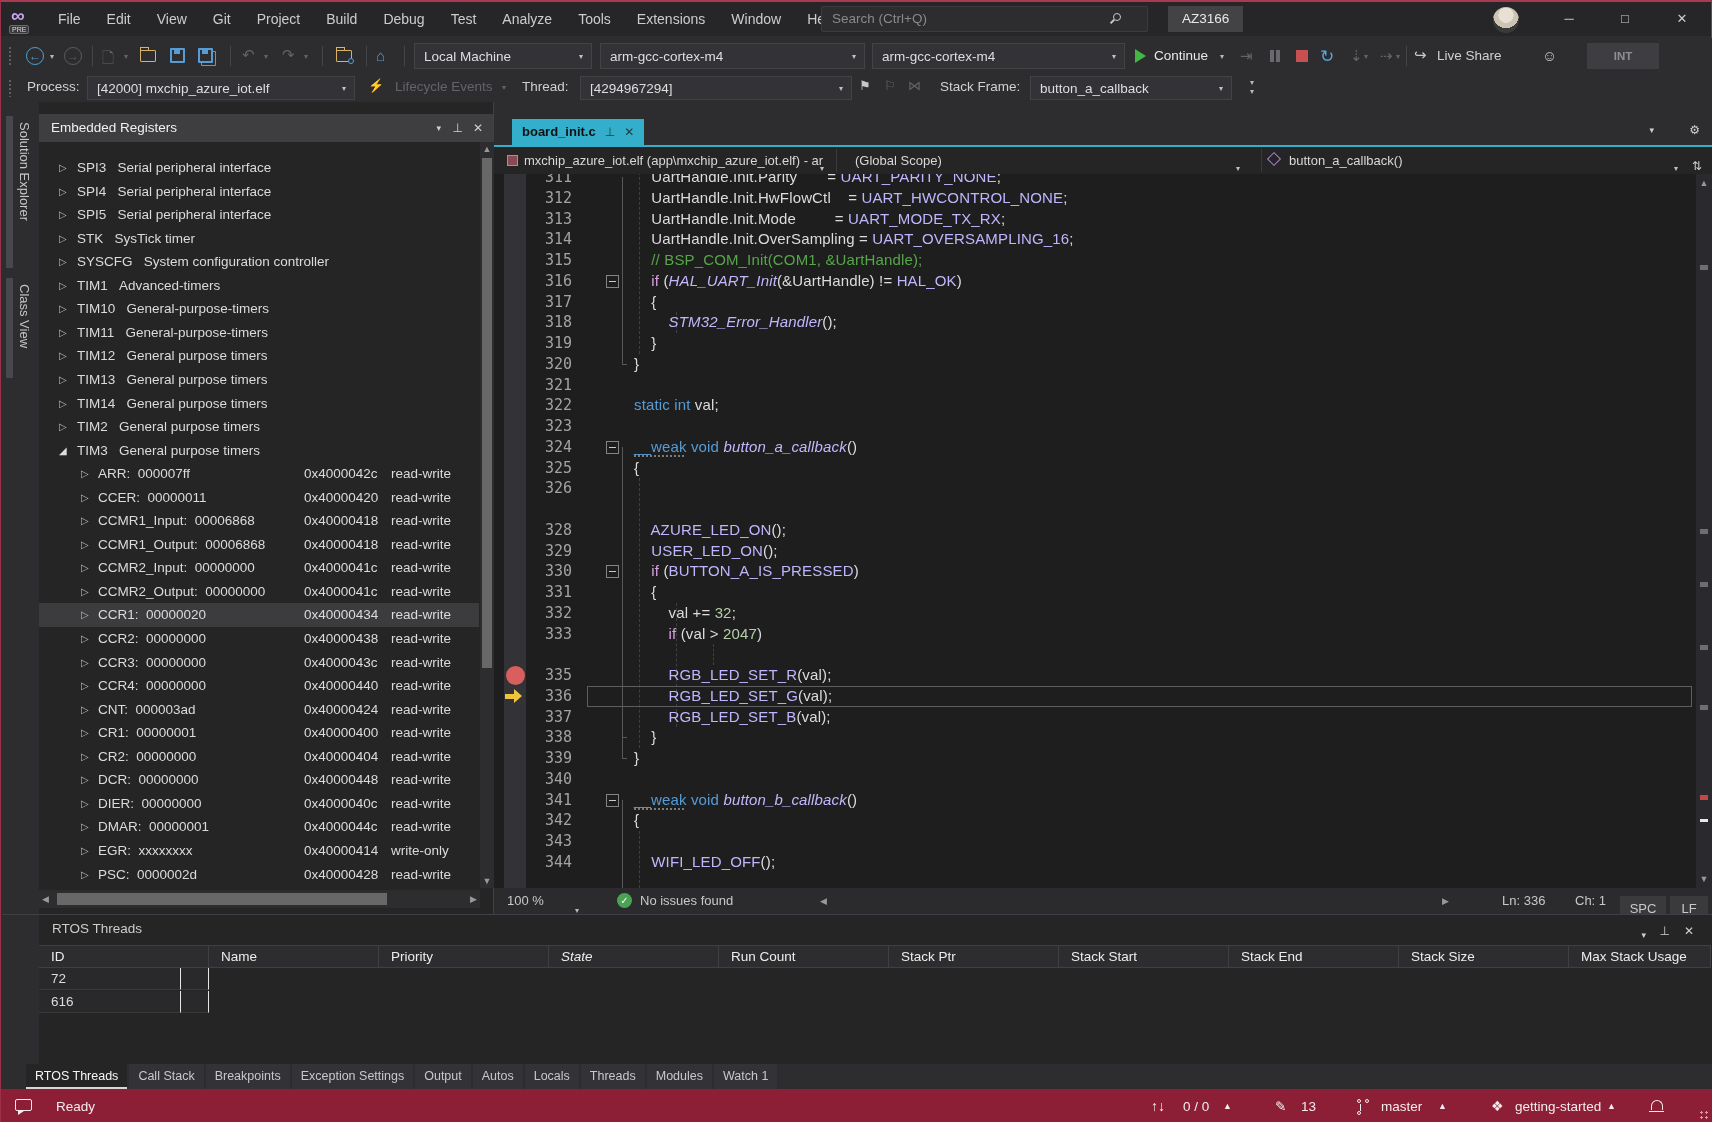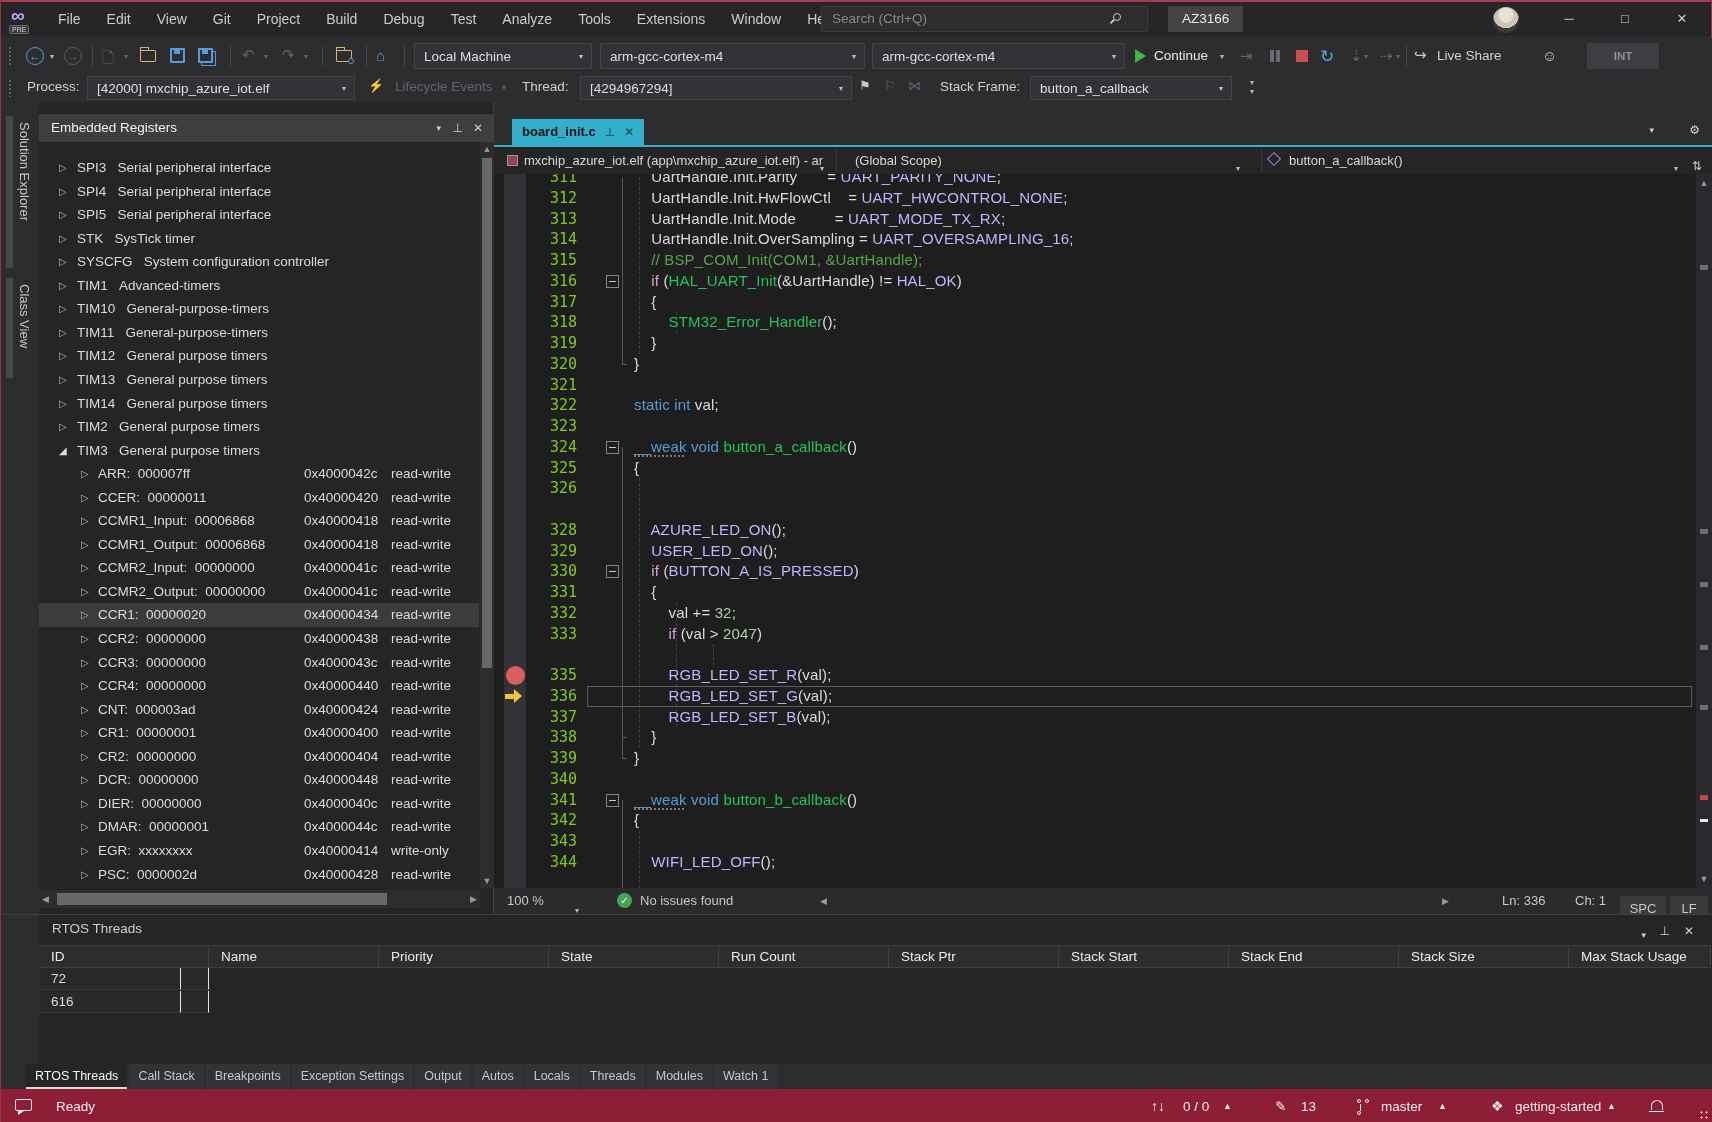--- a/index.html
+++ b/index.html
@@ -65,23 +65,23 @@
 .etab{position:absolute;left:18px;top:17px;height:26px;background:#34AFCB;color:#111;font-size:13px;font-weight:bold;line-height:26px;padding:0 10px;}
 .etab .pin,.etab .cls{font-weight:normal;color:#1b3a42;font-size:12px;margin-left:9px;}
 .tabline{position:absolute;left:0;top:43px;width:100%;height:2px;background:#34AFCB;}
 .navbar{position:absolute;left:0;top:45px;width:100%;height:27px;background:#252526;}
 .navsec{position:absolute;top:2px;height:23px;color:#D8D8D8;font-size:13px;line-height:23px;}
 .navsec .dda{position:absolute;right:10px;top:8px;font-size:8px;color:#C0C0C0;}
 .navdiv{position:absolute;top:2px;width:1px;height:23px;background:#3A3A3E;}
 .coderegion{position:absolute;left:0;top:72px;width:1218px;height:714px;overflow:hidden;background:#1E1E1E;}
 .bpmargin{position:absolute;left:10px;top:0;width:22px;height:714px;background:#333337;}
 .crow{position:absolute;left:0;width:1218px;height:20.75px;white-space:pre;}
-.lineno{position:absolute;left:42px;width:55px;text-align:center;color:#84cc16;font:15px "DejaVu Sans Mono",monospace;line-height:20.75px;}
+.lineno{position:absolute;left:23px;width:55px;text-align:right;color:#a3a3a3;font:15px "DejaVu Sans Mono",monospace;line-height:20.75px;}
 .ctext{position:absolute;left:140px;font:15px "DejaVu Sans Mono",monospace;letter-spacing:0.15px;line-height:20.75px;}
-.tok-pln{color:#DCDCDC;}.tok-kw{color:#569CD6;}.tok-ctl{color:#D8A0DF;}.tok-mac{color:#BEB7FF;}.tok-fn{color:#22c55e;}.tok-com{color:#57A64A;}.tok-num{color:#B5CEA8;}
+.tok-pln{color:#DCDCDC;}.tok-kw{color:#569CD6;}.tok-ctl{color:#D8A0DF;}.tok-mac{color:#BEB7FF;}.tok-fn{color:#c4b5fd;font-style:italic;}.tok-com{color:#57A64A;}.tok-num{color:#B5CEA8;}
 .tok-sq{color:#569CD6;text-decoration:underline dotted #9a9a9a;text-underline-offset:4px;}
 .iguide{position:absolute;width:1px;border-left:1px dashed #3F3F46;}
 .fline{position:absolute;left:128px;width:1px;background:#585858;}
 .ftick{position:absolute;left:128px;width:5px;height:1px;background:#585858;}
 .fbox{position:absolute;left:112px;width:13px;height:13px;border:1px solid #848484;background:#1E1E1E;}
 .fbox::after{content:"";position:absolute;left:2px;top:5px;width:7px;height:1px;background:#C8C8C8;}
 .bpdot{position:absolute;left:12px;width:19px;height:19px;border-radius:50%;background:#D95F5F;}
 .curarrow{position:absolute;left:11px;width:0;height:0;}
 .curarrow .stem{position:absolute;left:0;top:5px;width:9px;height:5px;background:#F0C33C;}
 .curarrow .head{position:absolute;left:9px;top:0;width:0;height:0;border-left:8px solid #F0C33C;border-top:7.5px solid transparent;border-bottom:7.5px solid transparent;}
@@ -539,21 +539,21 @@
   <div class="rtos">
     <div class="rtos-body">
       <div class="rtitle">RTOS Threads</div>
       <span class="phico" style="right:66px;top:6px;position:absolute;font-size:9px;">▾</span>
       <span class="phico" style="right:42px;top:2px;position:absolute;">⊥</span>
       <span class="phico" style="right:18px;top:2px;position:absolute;">✕</span>
       <div class="rtable" id="rtable">
           <div class="rhead" style="left: 0px; width: 170px;">ID</div>
           <div class="rhead" style="left: 170px; width: 170px;">Name</div>
           <div class="rhead" style="left: 340px; width: 170px;">Priority</div>
-          <div class="rhead" style="left: 510px; width: 170px;">State</div>
+          <div class="rhead" style="left: 510px; width: 170px; font-style: italic;">State</div>
           <div class="rhead" style="left: 680px; width: 170px;">Run Count</div>
           <div class="rhead" style="left: 850px; width: 170px;">Stack Ptr</div>
           <div class="rhead" style="left: 1020px; width: 170px;">Stack Start</div>
           <div class="rhead" style="left: 1190px; width: 170px;">Stack End</div>
           <div class="rhead" style="left: 1360px; width: 170px;">Stack Size</div>
           <div class="rhead" style="left: 1530px; width: 142px;">Max Stack Usage</div>
           <div class="rcell" style="left: 0px; top: 23px; width: 170px;">0x2001790c</div>
           <div class="rcell" style="left: 0px; top: 23px; width: 170px;">System Timer Thread</div>
           <div class="rcell" style="left: 0px; top: 23px; width: 170px;">0</div>
           <div class="rcell" style="left: 0px; top: 23px; width: 170px;">suspended</div>

